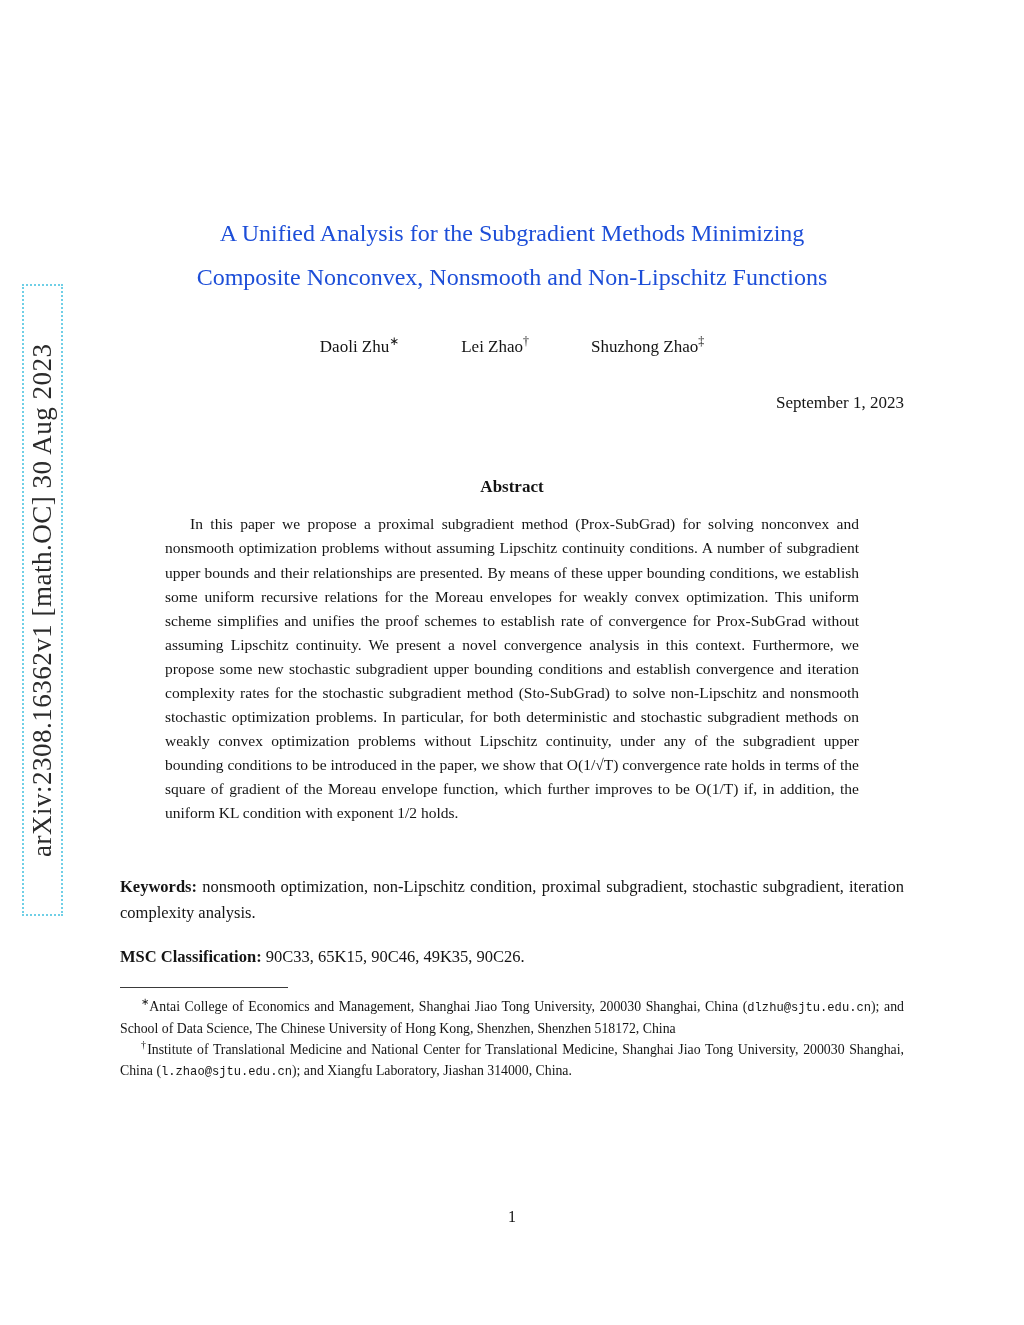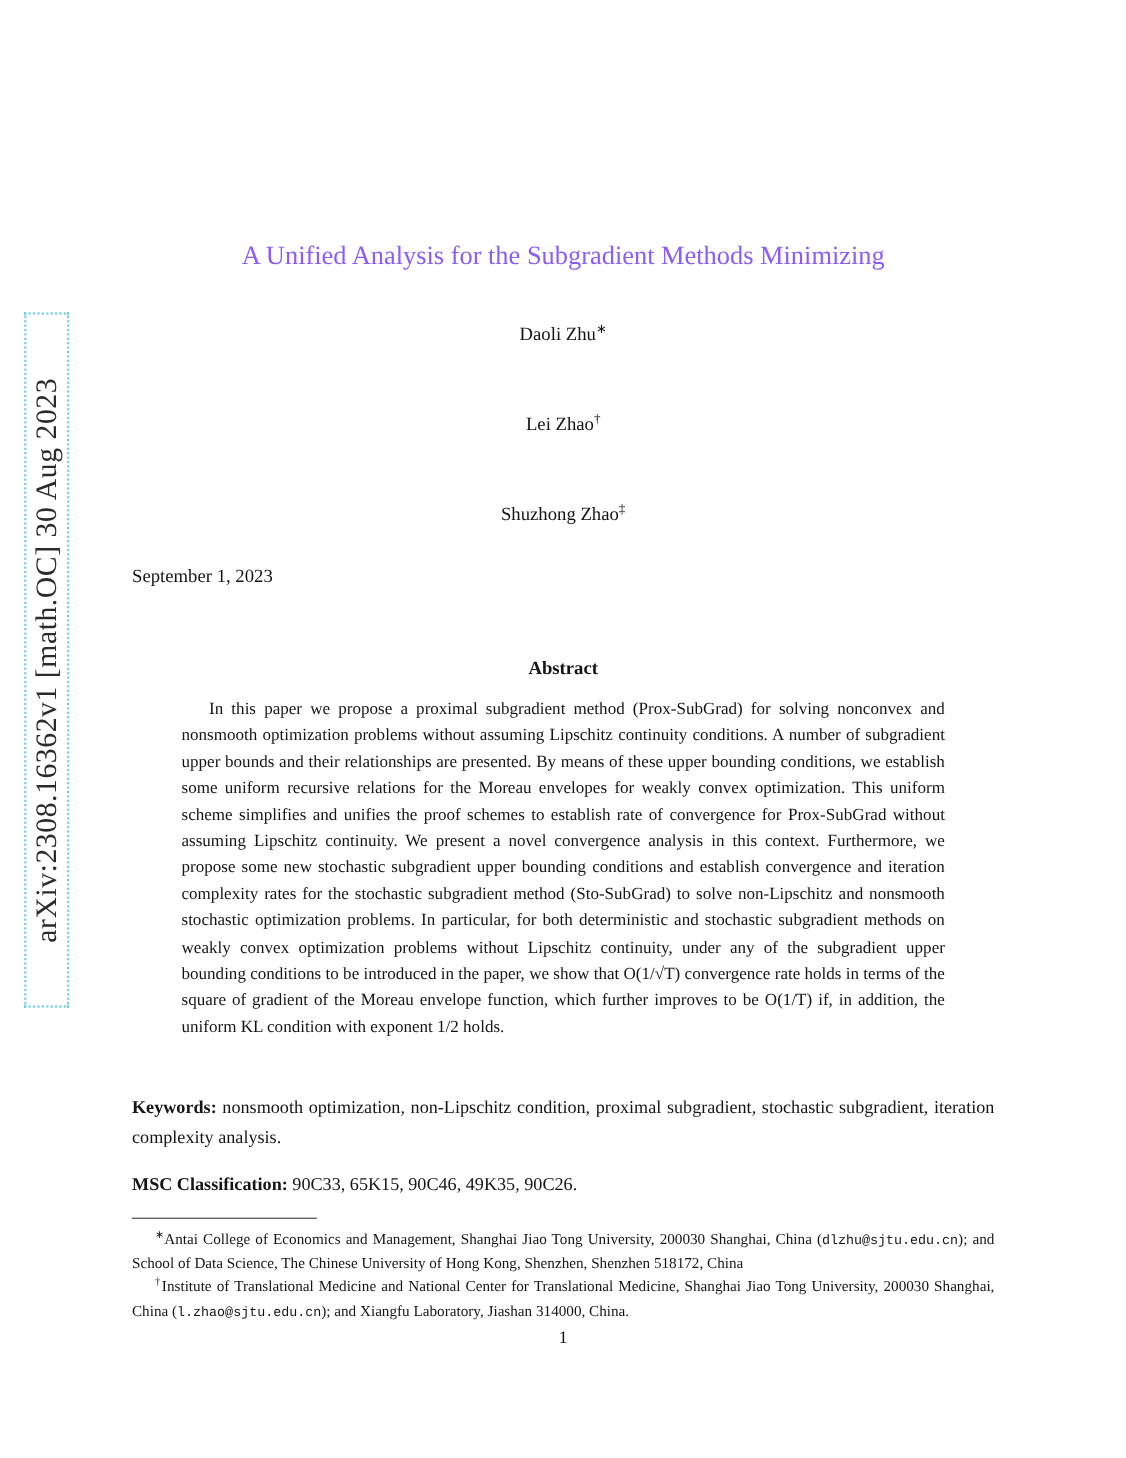--- a/index.html
+++ b/index.html
@@ -48,41 +48,40 @@
     top: 0;
     width: 784px;
   }
 
   .title {
     margin: 212px 0 0 0;
     font-size: 24px;
     font-weight: normal;
     text-align: center;
     line-height: 1.82;
-    color: #8b5cf6;
+    color: #1d4ed8;
   }
 
   .authors {
     margin-top: 38px;
     text-align: center;
     font-size: 17px;
     display: flex;
     justify-content: center;
     gap: 62px;
-    flex-direction: column;
   }
   .author sup {
     font-size: 70%;
     vertical-align: super;
     line-height: 0;
   }
 
   .date {
     margin-top: 36px;
-    text-align: left;
+    text-align: right;
     font-size: 17px;
   }
 
   .abstract-heading {
     margin-top: 64px;
     text-align: center;
     font-weight: bold;
     font-size: 17px;
   }
 
@@ -153,20 +152,21 @@
 <body>
 
 <div class="page">
 
   <div class="arxiv-stamp">arXiv:2308.16362v1 [math.OC] 30 Aug 2023</div>
 
   <div class="content">
 
     <h1 class="title">
       <span>A Unified Analysis for the Subgradient Methods Minimizing</span><br>
+      <span>Composite Nonconvex, Nonsmooth and Non-Lipschitz Functions</span>
     </h1>
 
     <div class="authors">
       <span class="author"><span>Daoli Zhu</span><sup>∗</sup></span>
       <span class="author"><span>Lei Zhao</span><sup>†</sup></span>
       <span class="author"><span>Shuzhong Zhao</span><sup>‡</sup></span>
     </div>
 
     <div class="date">September 1, 2023</div>
 

